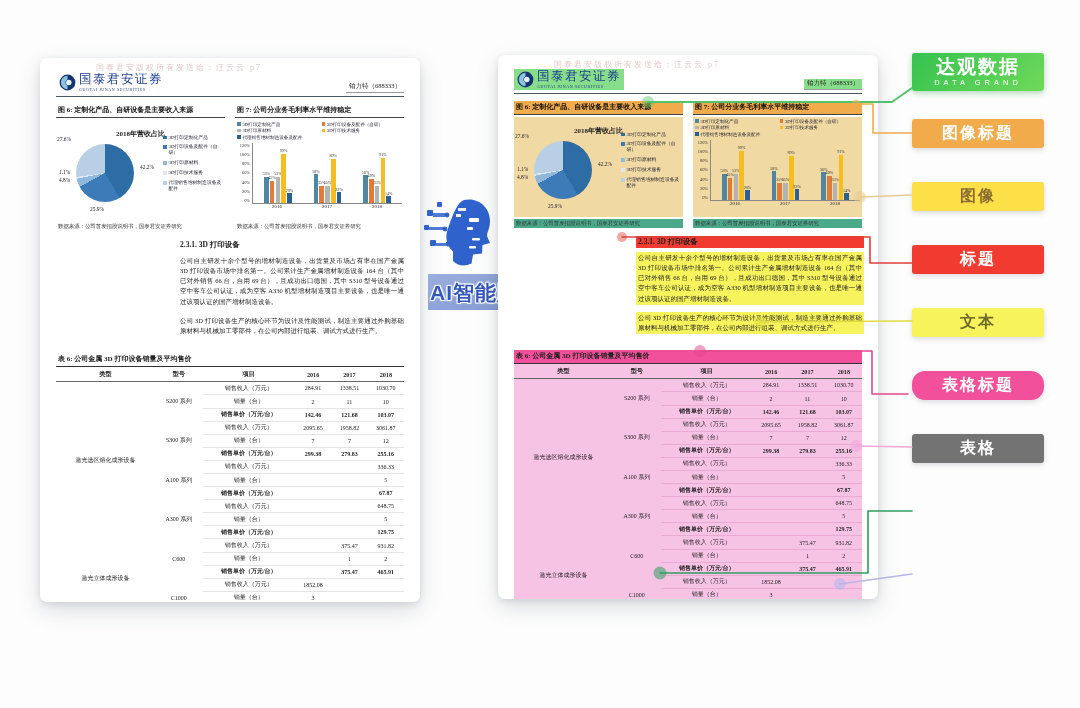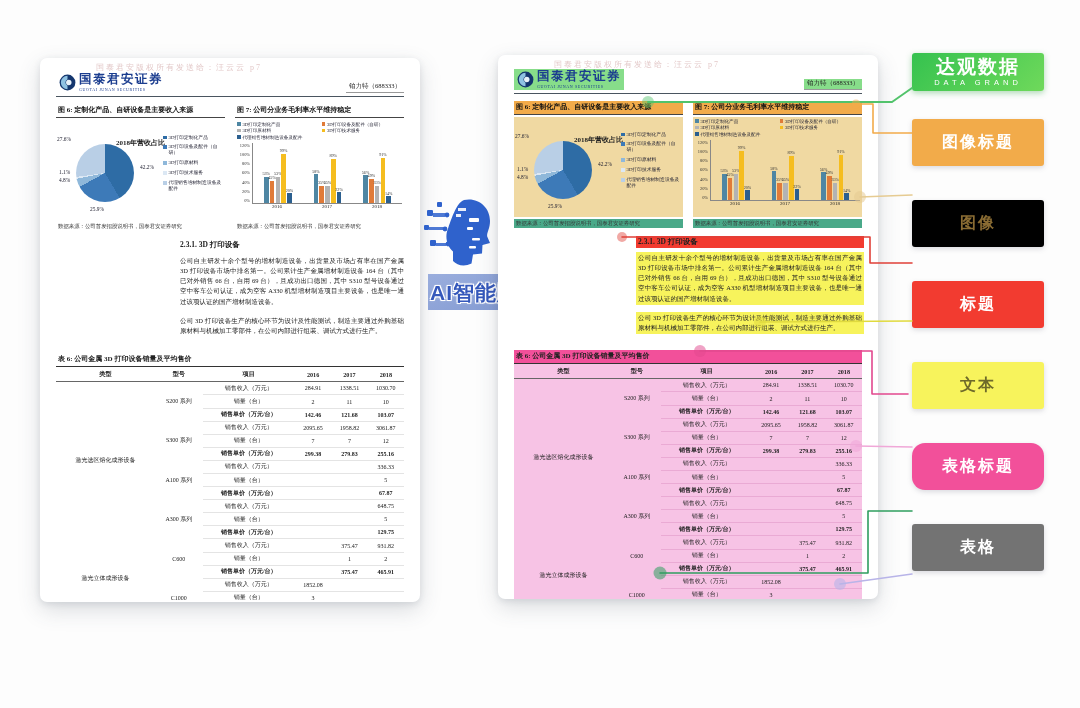--- a/index.html
+++ b/index.html
@@ -11,32 +11,32 @@
   .doc-page.left{left:40px;top:58px;}
   .doc-page.right{left:498px;top:55px;}
   .page-inner{position:relative;width:100%;height:100%;padding:14px 16px 8px;box-sizing:border-box;
               font-family:"Liberation Serif",serif;color:#222;overflow:hidden;}
   .watermark{position:absolute;left:56px;top:4px;font-size:8px;color:rgba(190,130,130,.45);
              letter-spacing:2px;white-space:nowrap;}
   .doc-header{display:flex;justify-content:space-between;align-items:flex-end;
               border-bottom:1.5px solid #4a5560;padding-bottom:3px;}
   .logo-block{display:flex;align-items:center;gap:3px;padding:1px 3px;}
   .logo-icon{width:17px;height:17px;flex:0 0 auto;}
-  .brand-cn{font-size:12.5px;font-weight:bold;color:#1b3d8f;letter-spacing:1.5px;line-height:1;}
+  .brand-cn{font-size:12.5px;font-weight:normal;color:#1b3d8f;letter-spacing:1.5px;line-height:1;}
   .brand-en{font-size:4px;color:#1b3d8f;letter-spacing:.6px;margin-top:1px;}
   .stock-name{font-size:6.5px;color:#222;border-bottom:1px solid #999;padding:0 3px 1px;}
   
   .figures-row{display:flex;gap:10px;margin-top:7px;}
   .fig{flex:1;min-width:0;}
   .fig-title{font-size:7px;font-weight:bold;color:#111;border-bottom:1px solid #444;
              padding:1px 2px 2px;}
   .chart-body{position:relative;height:100px;margin-top:2px;padding:1px 2px;box-sizing:border-box;}
   .fig-source{font-size:5.4px;color:#333;margin-top:2px;padding:1px 2px;}
   
-  .pie-title{text-align:center;font-size:7px;font-weight:bold;margin-top:17px;}
+  .pie-title{text-align:center;font-size:7px;font-weight:bold;margin-top:8px;}
   .pie{position:absolute;left:20px;top:24px;width:58px;height:58px;border-radius:50%;}
   .pie-label{position:absolute;font-size:5.4px;color:#223;}
   .pp0{left:84px;top:44px;} .pp1{left:34px;top:86px;} .pp2{left:3px;top:57px;}
   .pp3{left:3px;top:49px;} .pp4{left:1px;top:16px;}
   .pie-legend{position:absolute;right:0;top:15px;width:62px;margin:0;padding:0;list-style:none;}
   .pie-legend li{display:flex;gap:2px;font-size:4.8px;color:#223;margin-bottom:4px;line-height:1.25;}
   .pie-legend .mk{flex:0 0 auto;width:3.5px;height:3.5px;margin-top:1px;}
   
   .bar-legend{display:grid;grid-template-columns:1fr 1fr;gap:1px 4px;font-size:4.6px;color:#223;
               margin:1px 0 3px;}
@@ -82,21 +82,21 @@
   .ai-text{position:absolute;left:430px;top:279px;font-size:21px;font-weight:bold;color:#3558bb;
            letter-spacing:1px;text-shadow:0 0 3px #fff,1px 1px 0 #fff,-1px -1px 0 #fff,
            1px -1px 0 #fff,-1px 1px 0 #fff;}
   
   .labels-col{position:absolute;left:912px;top:53px;width:132px;}
   .brand-banner{height:38px;border-radius:3px;background:linear-gradient(135deg,#35c24f,#6fd95b);
                 color:#fff;display:flex;flex-direction:column;align-items:center;justify-content:center;
                 box-shadow:0 2px 6px rgba(50,160,70,.4);}
   .brand-banner-name{font-size:19px;font-weight:bold;letter-spacing:2px;line-height:1;}
   .brand-banner-sub{font-size:7.5px;letter-spacing:4px;margin-top:2px;}
-  .chip{height:47px;border-radius:3px;display:flex;align-items:center;justify-content:center;
+  .chip{height:29px;border-radius:3px;display:flex;align-items:center;justify-content:center;
         font-size:16px;font-weight:bold;letter-spacing:2px;margin-top:34px;
         box-shadow:0 2px 5px rgba(120,120,140,.25);}
   .chip:first-child{margin-top:28px;}
   .connectors{position:absolute;left:0;top:0;width:1080px;height:708px;pointer-events:none;}
 </style>
 </head>
 <body>
 
 <div class="canvas">
 
@@ -733,21 +733,21 @@
     </div>
     </div>
 
   <div class="labels-col">
     <div class="brand-banner">
       <div class="brand-banner-name">达观数据</div>
       <div class="brand-banner-sub">DATA GRAND</div>
     </div>
     <div id="chips">
         <div class="chip" style="background: rgb(242, 171, 74); color: rgb(255, 255, 255);">图像标题</div>
-        <div class="chip" style="background: #000000; color: rgb(138, 108, 51);">图像</div>
+        <div class="chip" style="background: #fde047; color: rgb(138, 108, 51);">图像</div>
         <div class="chip" style="background: rgb(242, 59, 48); color: rgb(255, 255, 255);">标题</div>
         <div class="chip" style="background: rgb(247, 243, 92); color: rgb(110, 106, 42);">文本</div>
         <div class="chip" style="background: rgb(242, 80, 154); color: rgb(255, 255, 255); border-radius: 13px;">表格标题</div>
         <div class="chip" style="background: #737373; color: rgb(255, 255, 255);">表格</div>
       </div>
   </div>
 
   <svg class="connectors" viewBox="0 0 1080 708">
     <g fill="none" stroke-linejoin="round" stroke-linecap="round">
       <polyline points="648,102 892,102 912,88" stroke="#52c36b" stroke-width="2"></polyline>

